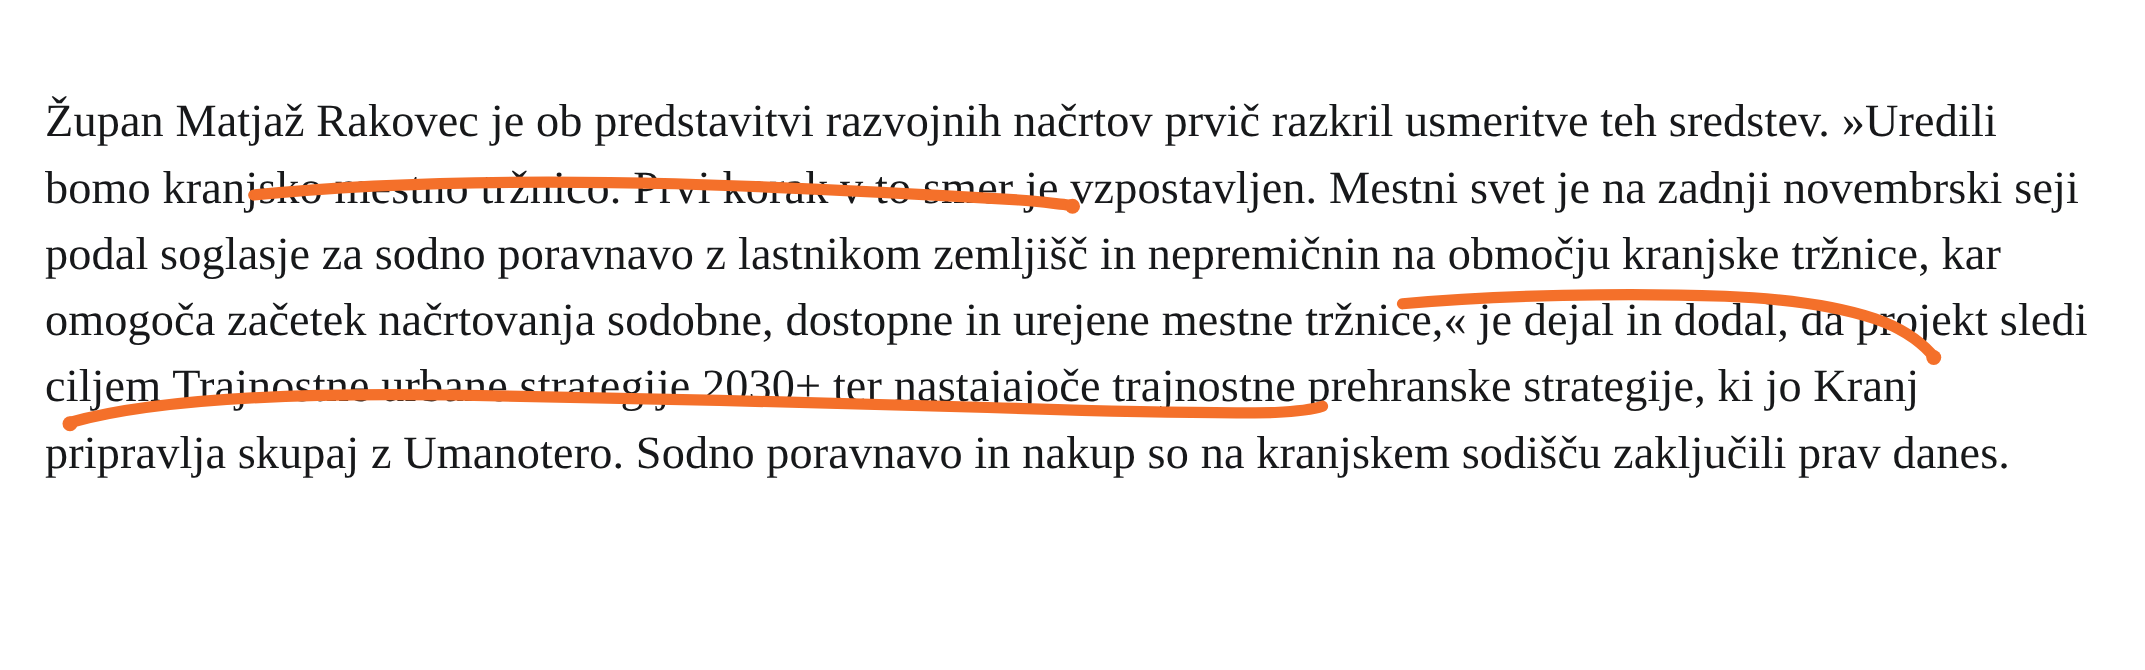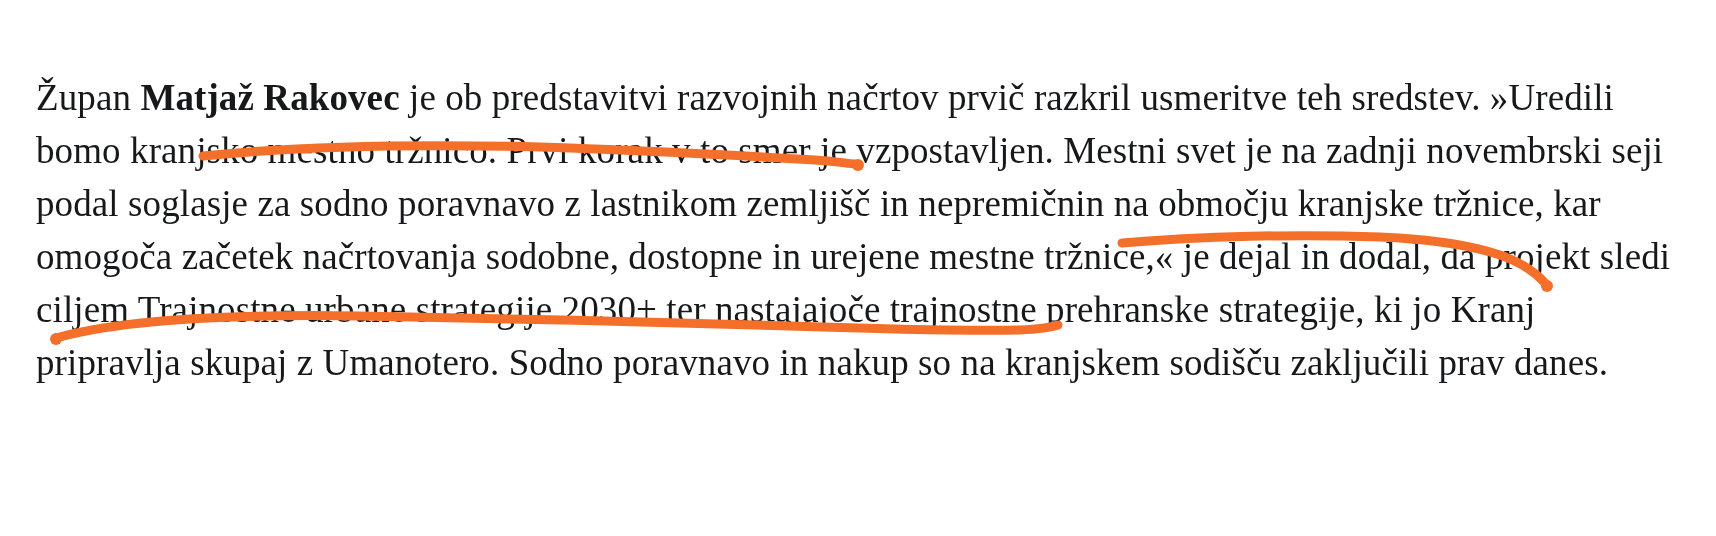--- a/index.html
+++ b/index.html
@@ -25,21 +25,21 @@
     left: 36px;
     top: 34px;
     width: 1640px;
     font-size: 37px;
     line-height: 53px;
     letter-spacing: 0.1px;
     color: #17181a;
     text-align: left;
   }
   .article b {
-    font-weight: 700;
+    font-weight: 400;
   }
   
   .annotation-layer {
     position: absolute;
     left: 0;
     top: 0;
     width: 1716px;
     height: 536px;
     pointer-events: none;
   }

